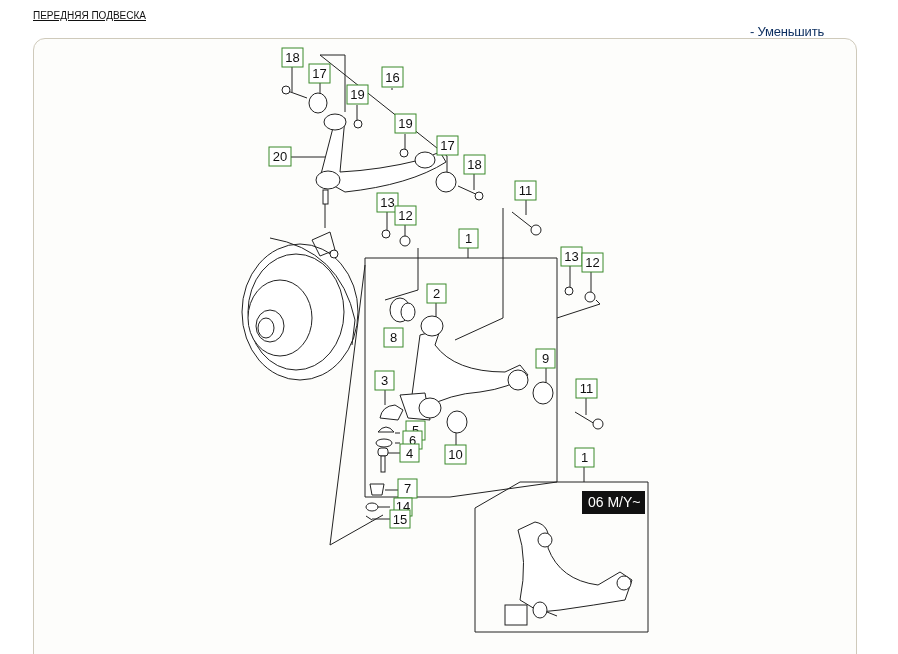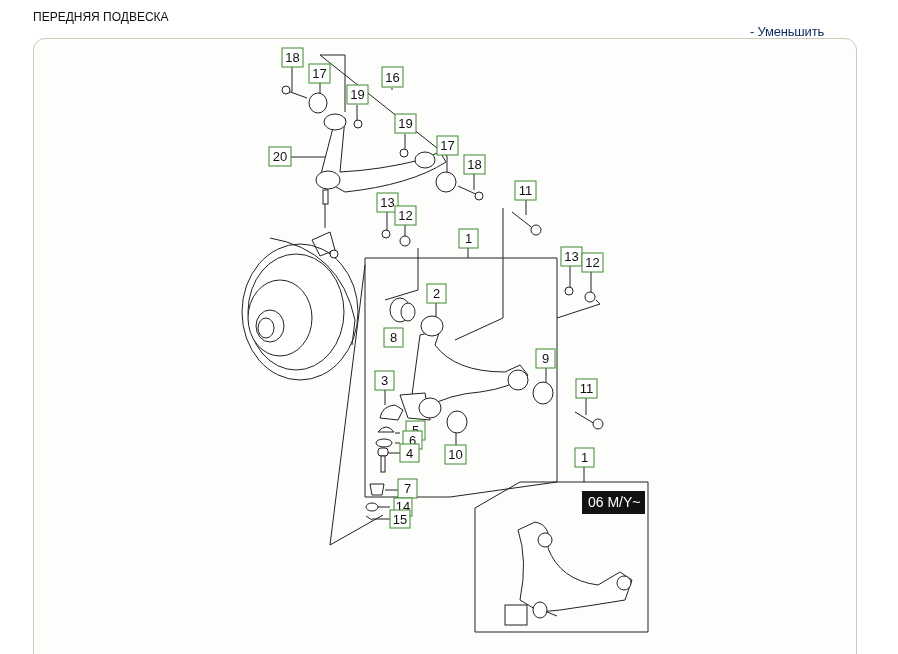--- a/index.html
+++ b/index.html
@@ -1,17 +1,17 @@
 <!DOCTYPE html>
 <html><head>
 <meta charset="utf-8">
 <style>
   html,body{margin:0;padding:0;background:#ffffff;}
   body{width:898px;height:654px;position:relative;overflow:hidden;font-family:"Liberation Sans",sans-serif;}
-  .page-title{position:absolute;left:33px;top:10px;font-size:12px;color:#111;letter-spacing:0;}
+  .page-title{position:absolute;left:33px;top:10px;font-size:10px;color:#111;letter-spacing:0;text-decoration:underline;}
   .shrink-link{position:absolute;left:750px;top:24px;font-size:13px;color:#0b2d5e;text-decoration:none;cursor:pointer;letter-spacing:-0.2px;}
   .panel{position:absolute;left:33px;top:38px;width:822px;height:640px;border:1px solid #cfcabb;border-radius:12px;background:#fdfdfb;}
   svg{position:absolute;left:0;top:0;}
   .callout rect{fill:#ffffff;stroke:#3b8a2a;stroke-width:1;}
   .callout text{font-family:"Liberation Sans",sans-serif;font-size:13px;fill:#111;text-anchor:middle;}
   .line{stroke:#222;stroke-width:1;fill:none;}
   .part{stroke:#222;stroke-width:1;fill:#fff;}
   .mybadge text{font-family:"Liberation Sans",sans-serif;font-size:14px;fill:#fff;}
 </style>
 </head>

